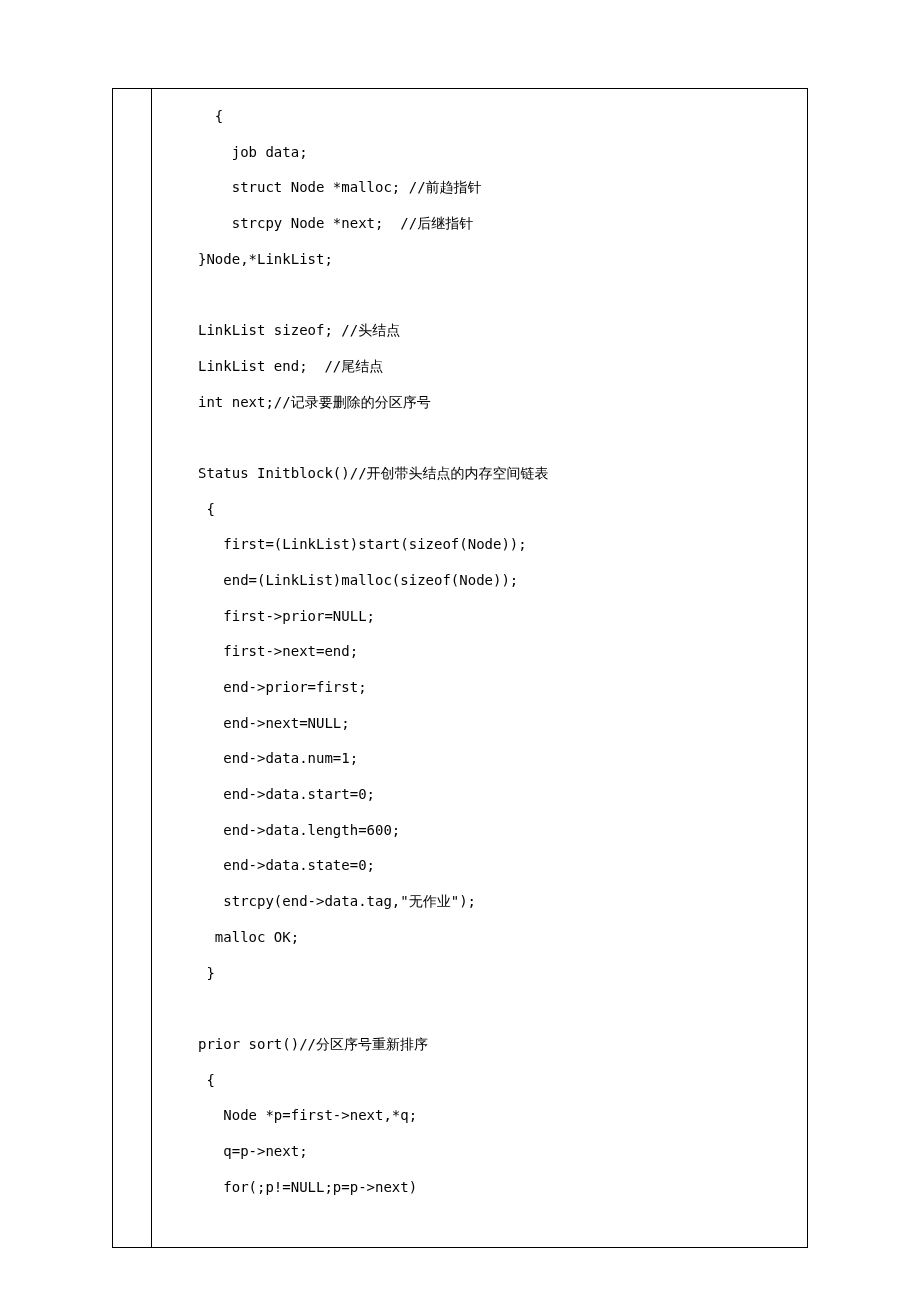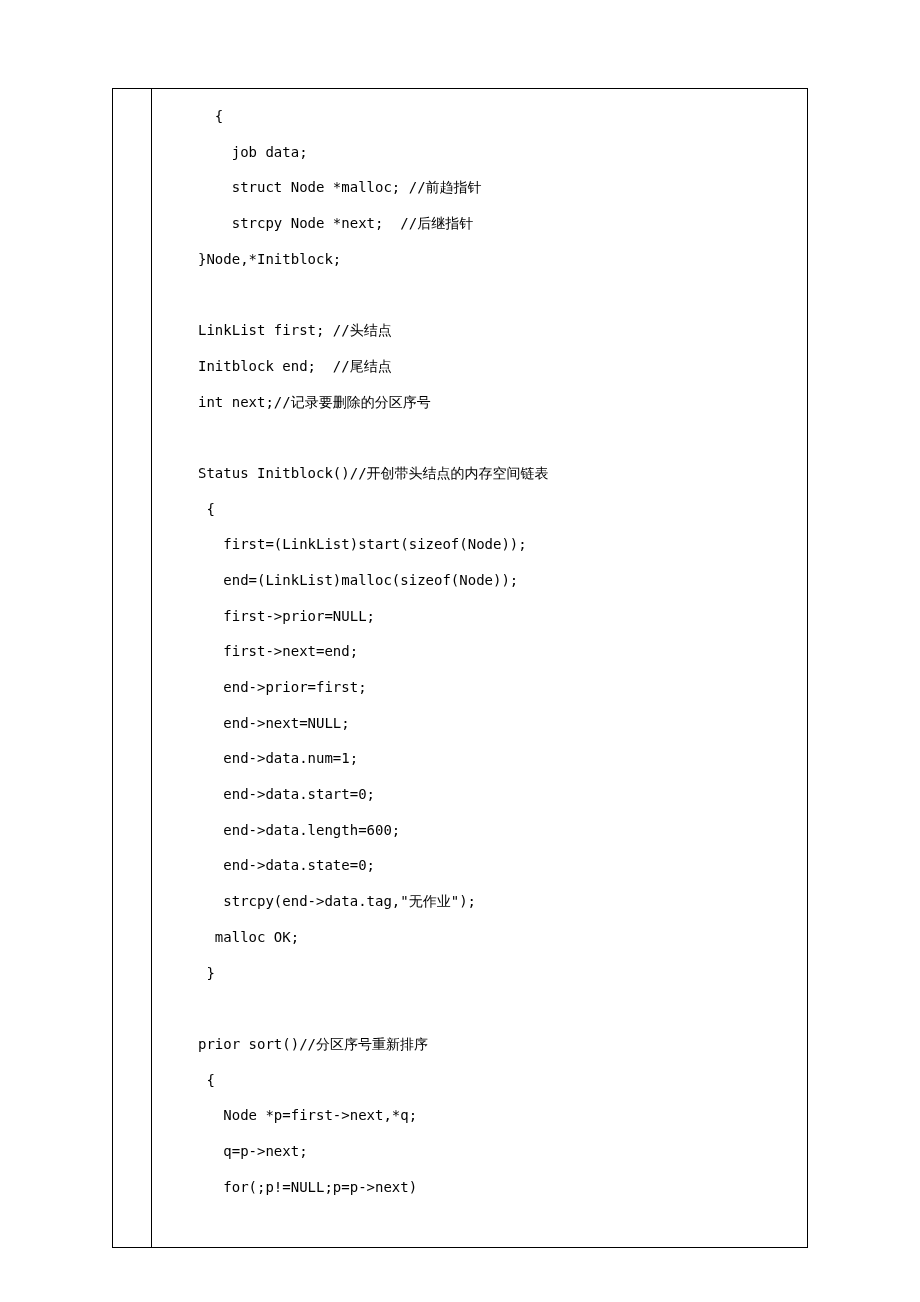--- a/index.html
+++ b/index.html
@@ -46,24 +46,24 @@
   <table class="outer-table">
     <tbody>
         <tr>
       <td class="col1"></td>
       <td class="col2">
         <div id="code-container">
               <div class="code-line">  {</div>
               <div class="code-line">    job data;</div>
               <div class="code-line">    struct Node *malloc; //前趋指针</div>
               <div class="code-line">    strcpy Node *next;  //后继指针</div>
-              <div class="code-line">}Node,*Initblock;</div>
+              <div class="code-line">}Node,*LinkList;</div>
               <div class="code-line">&nbsp;</div>
-              <div class="code-line">LinkList first; //头结点</div>
-              <div class="code-line">Initblock end;  //尾结点</div>
+              <div class="code-line">LinkList sizeof; //头结点</div>
+              <div class="code-line">LinkList end;  //尾结点</div>
               <div class="code-line">int next;//记录要删除的分区序号</div>
               <div class="code-line">&nbsp;</div>
               <div class="code-line">Status Initblock()//开创带头结点的内存空间链表</div>
               <div class="code-line"> {</div>
               <div class="code-line">   first=(LinkList)start(sizeof(Node));</div>
               <div class="code-line">   end=(LinkList)malloc(sizeof(Node));</div>
               <div class="code-line">   first-&gt;prior=NULL;</div>
               <div class="code-line">   first-&gt;next=end;</div>
               <div class="code-line">   end-&gt;prior=first;</div>
               <div class="code-line">   end-&gt;next=NULL;</div>

